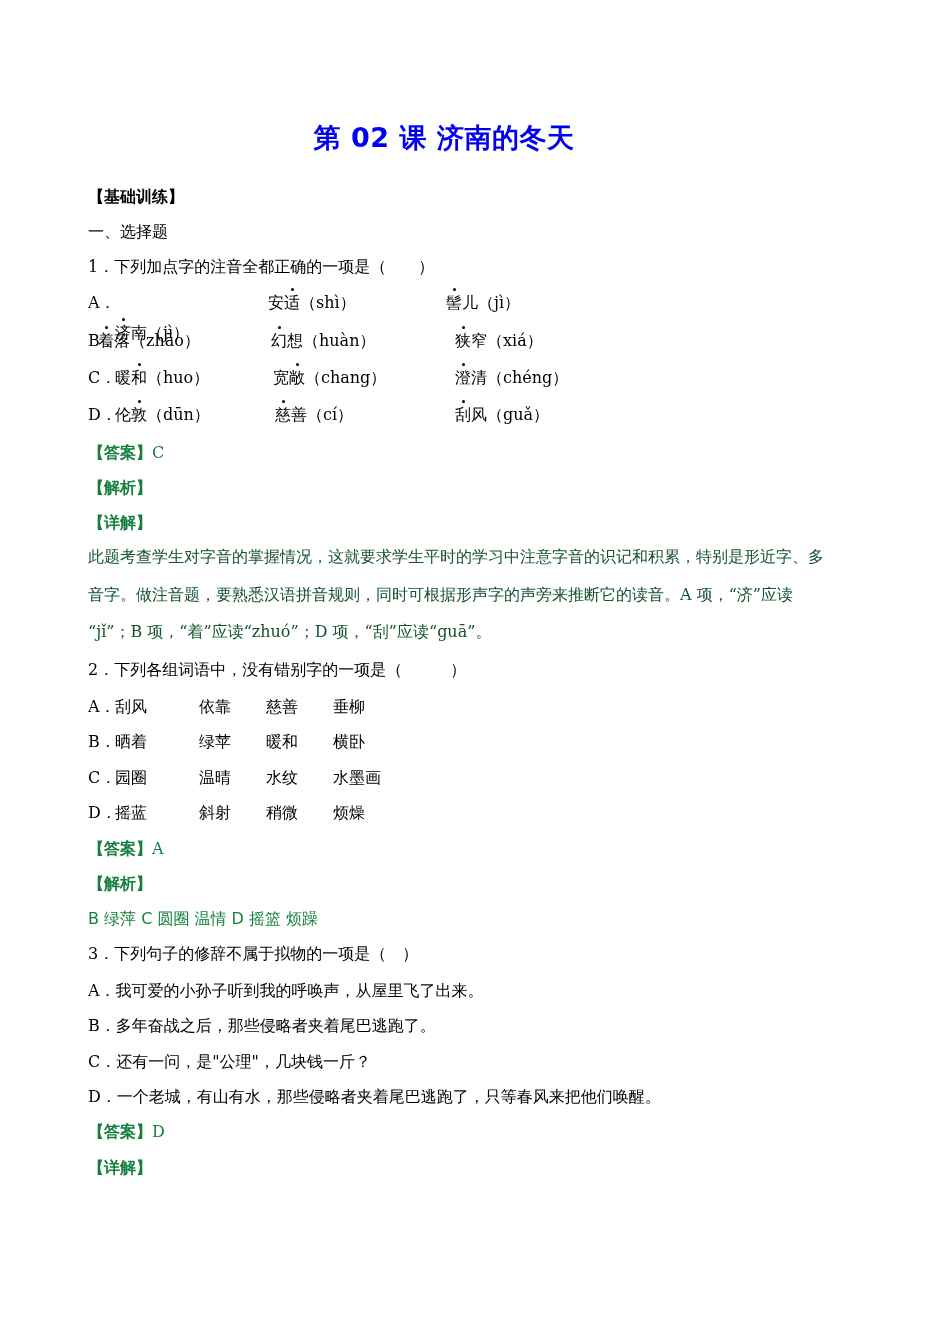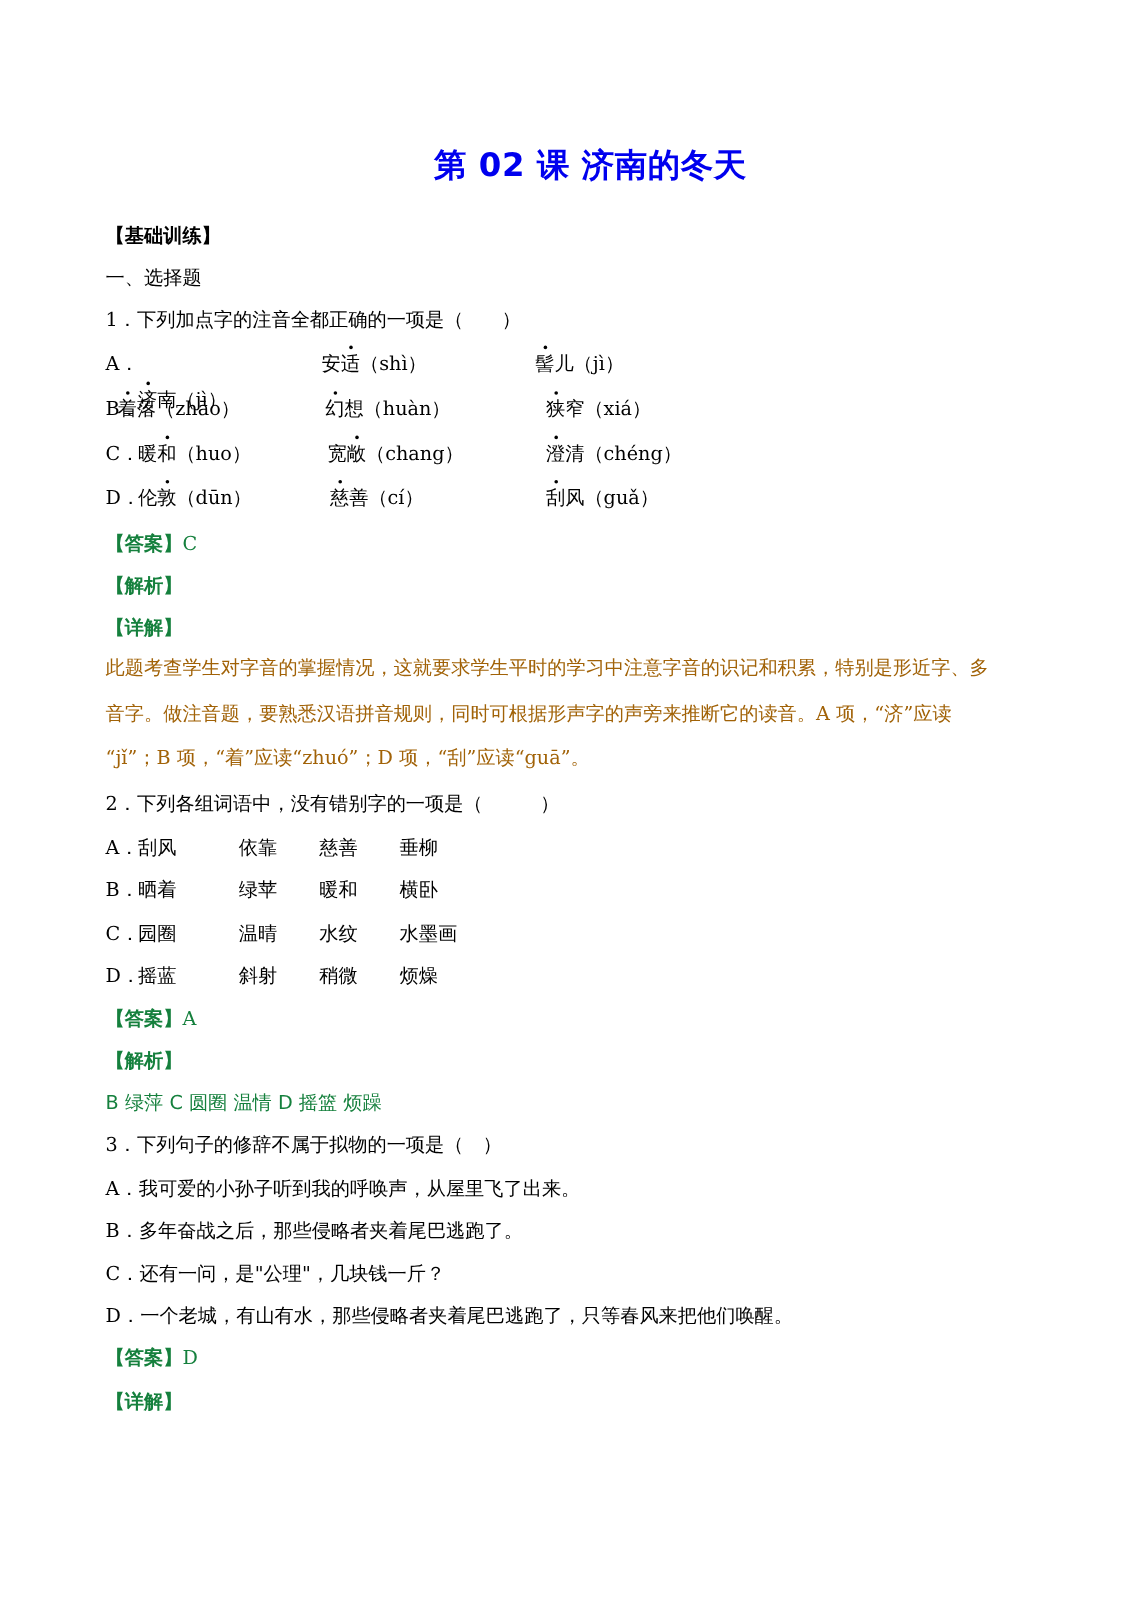--- a/index.html
+++ b/index.html
@@ -1,28 +1,28 @@
 <!DOCTYPE html>
 <html><head>
   <meta charset="utf-8">
   <style>
     html, body { margin: 0; padding: 0; background: #ffffff; }
     body { width: 950px; height: 1344px; position: relative; overflow: hidden;
       font-family: "DejaVu Serif", "Liberation Serif", serif; color: #000; }
     .title { position: absolute; top: 120px; left: 0; width: 888px; text-align: center;
       font-family: "DejaVu Sans", "Liberation Sans", sans-serif; font-weight: bold;
-      font-size: 27px; color: #0000ee; letter-spacing: 0.5px; padding-left: 48px; }
+      font-size: 27px; color: #0000ee; letter-spacing: 0.5px; }
     .line { position: absolute; left: 88px; font-size: 16px; line-height: 22px; white-space: nowrap; }
     .bold { font-weight: bold; font-family: "DejaVu Sans", "Liberation Sans", sans-serif; }
     .red { color: #15803d; }
     .opt { position: absolute; font-size: 16px; line-height: 22px; white-space: nowrap; }
     .dot { position: relative; display: inline-block; }
     .dot::before { content: ""; position: absolute; top: -4px; left: 50%; width: 3px; height: 3px;
       margin-left: -1.5px; background: #000; border-radius: 50%; }
-    .para { position: absolute; left: 88px; width: 775px; font-size: 16px; line-height: 37.5px; color: #a16207; }
+    .para { position: absolute; left: 88px; width: 775px; font-size: 16px; line-height: 37.5px; color: #14532d; }
   </style>
 </head>
 <body>
 
 <div>
 
   <div class="title">第 02 课  济南的冬天</div>
 
   <div class="line bold" style="top:186px;">【基础训练】</div>
   <div class="line" style="top:221px;">一、选择题</div>

